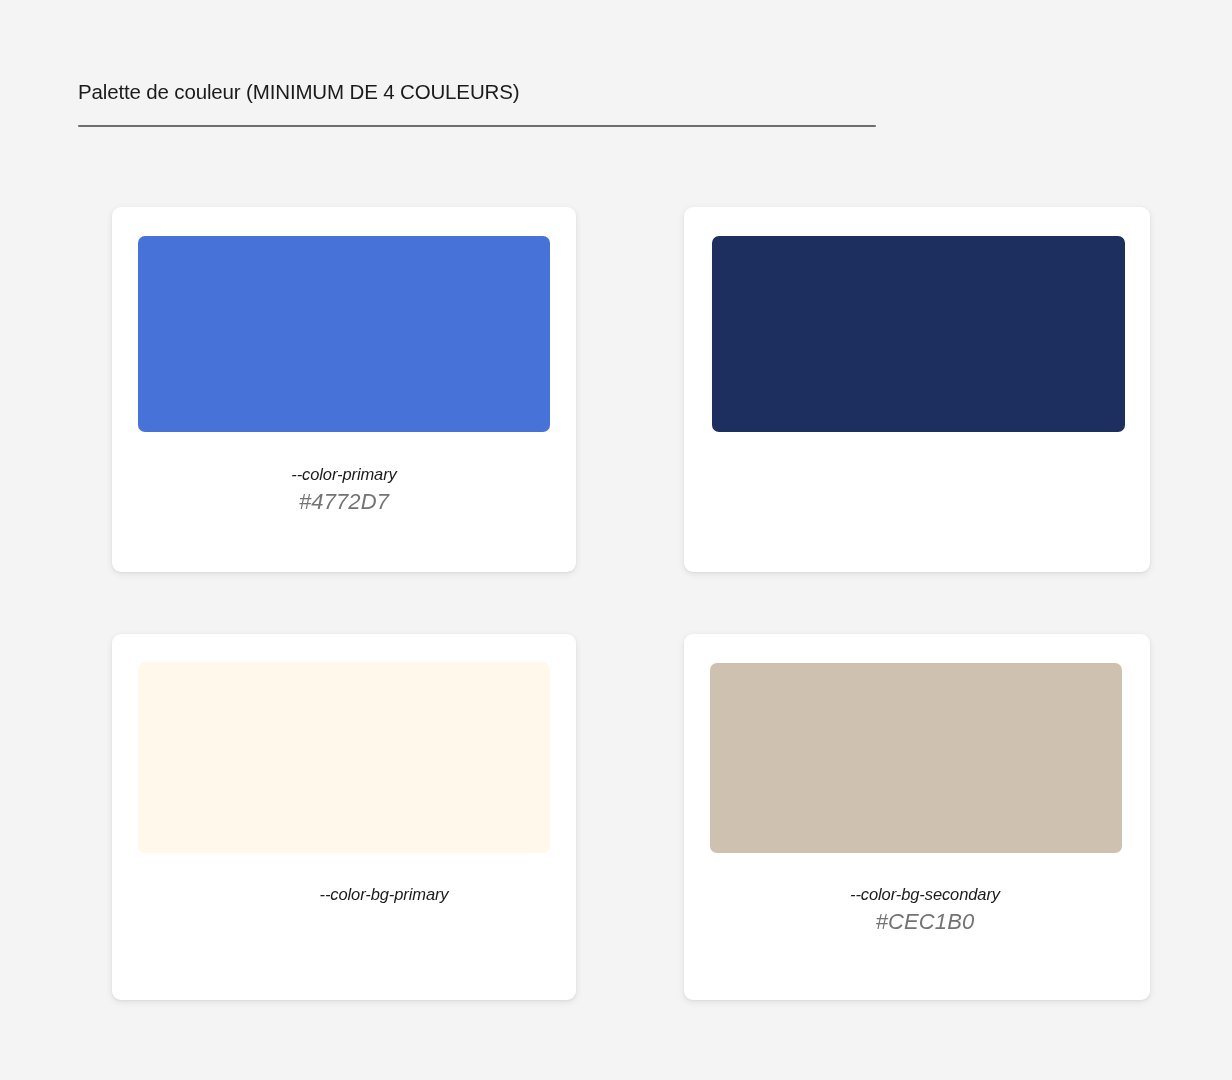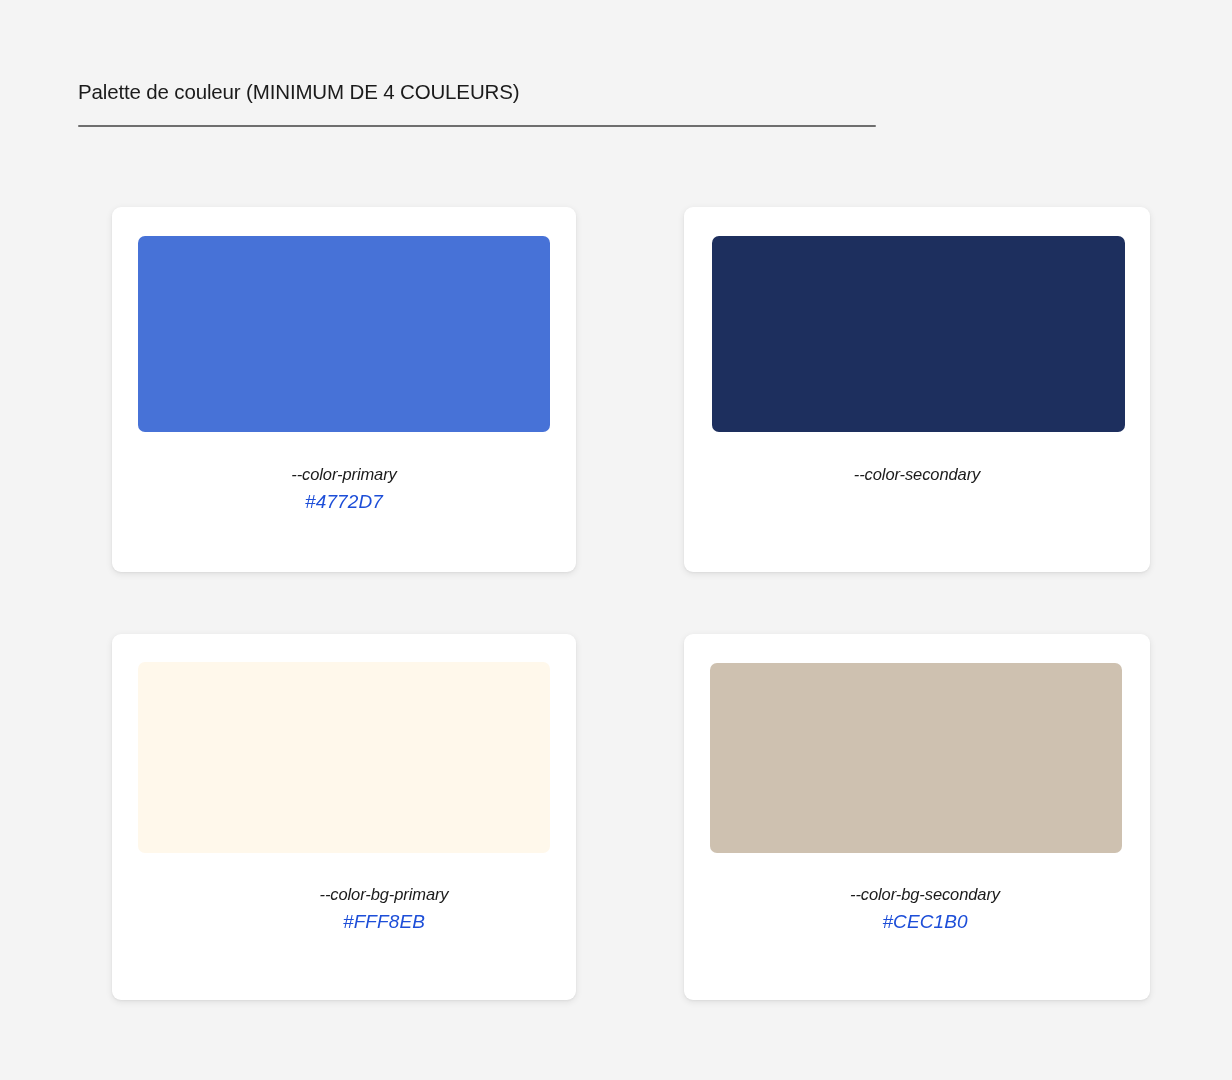--- a/index.html
+++ b/index.html
@@ -92,22 +92,22 @@
   .card-bg-primary .labels   { top: 249px; padding-left: 40px; }
   .card-bg-secondary .labels { top: 249px; padding-left: 8px; }
 
   .var-name {
     font-size: 16.5px;
     color: #1b1b1b;
     line-height: 23px;
     letter-spacing: -0.1px;
   }
   .hex-value {
-    font-size: 19px;
-    color: #1d4ed8;
+    font-size: 22px;
+    color: #737373;
     line-height: 23px;
     letter-spacing: 0.1px;
     margin-top: 4px;
   }
 </style>
 </head>
 <body style="background: rgb(244, 244, 244);">
 
 <div class="page">
 
@@ -122,29 +122,27 @@
       <div class="swatch" style="background: rgb(71, 114, 215);"></div>
       <div class="labels">
         <div class="var-name">--color-primary</div>
         <div class="hex-value">#4772D7</div>
       </div>
     </div>
 
     <div class="card col-r row-1 card-secondary">
       <div class="swatch" style="background: rgb(29, 47, 94);"></div>
       <div class="labels">
-        <div class="var-name">--color-secondary</div>
       </div>
     </div>
 
     <div class="card col-l row-2 card-bg-primary">
       <div class="swatch" style="background: rgb(255, 248, 235);"></div>
       <div class="labels">
         <div class="var-name">--color-bg-primary</div>
-        <div class="hex-value">#FFF8EB</div>
       </div>
     </div>
 
     <div class="card col-r row-2 card-bg-secondary">
       <div class="swatch" style="background: rgb(206, 193, 176);"></div>
       <div class="labels">
         <div class="var-name">--color-bg-secondary</div>
         <div class="hex-value">#CEC1B0</div>
       </div>
     </div>

